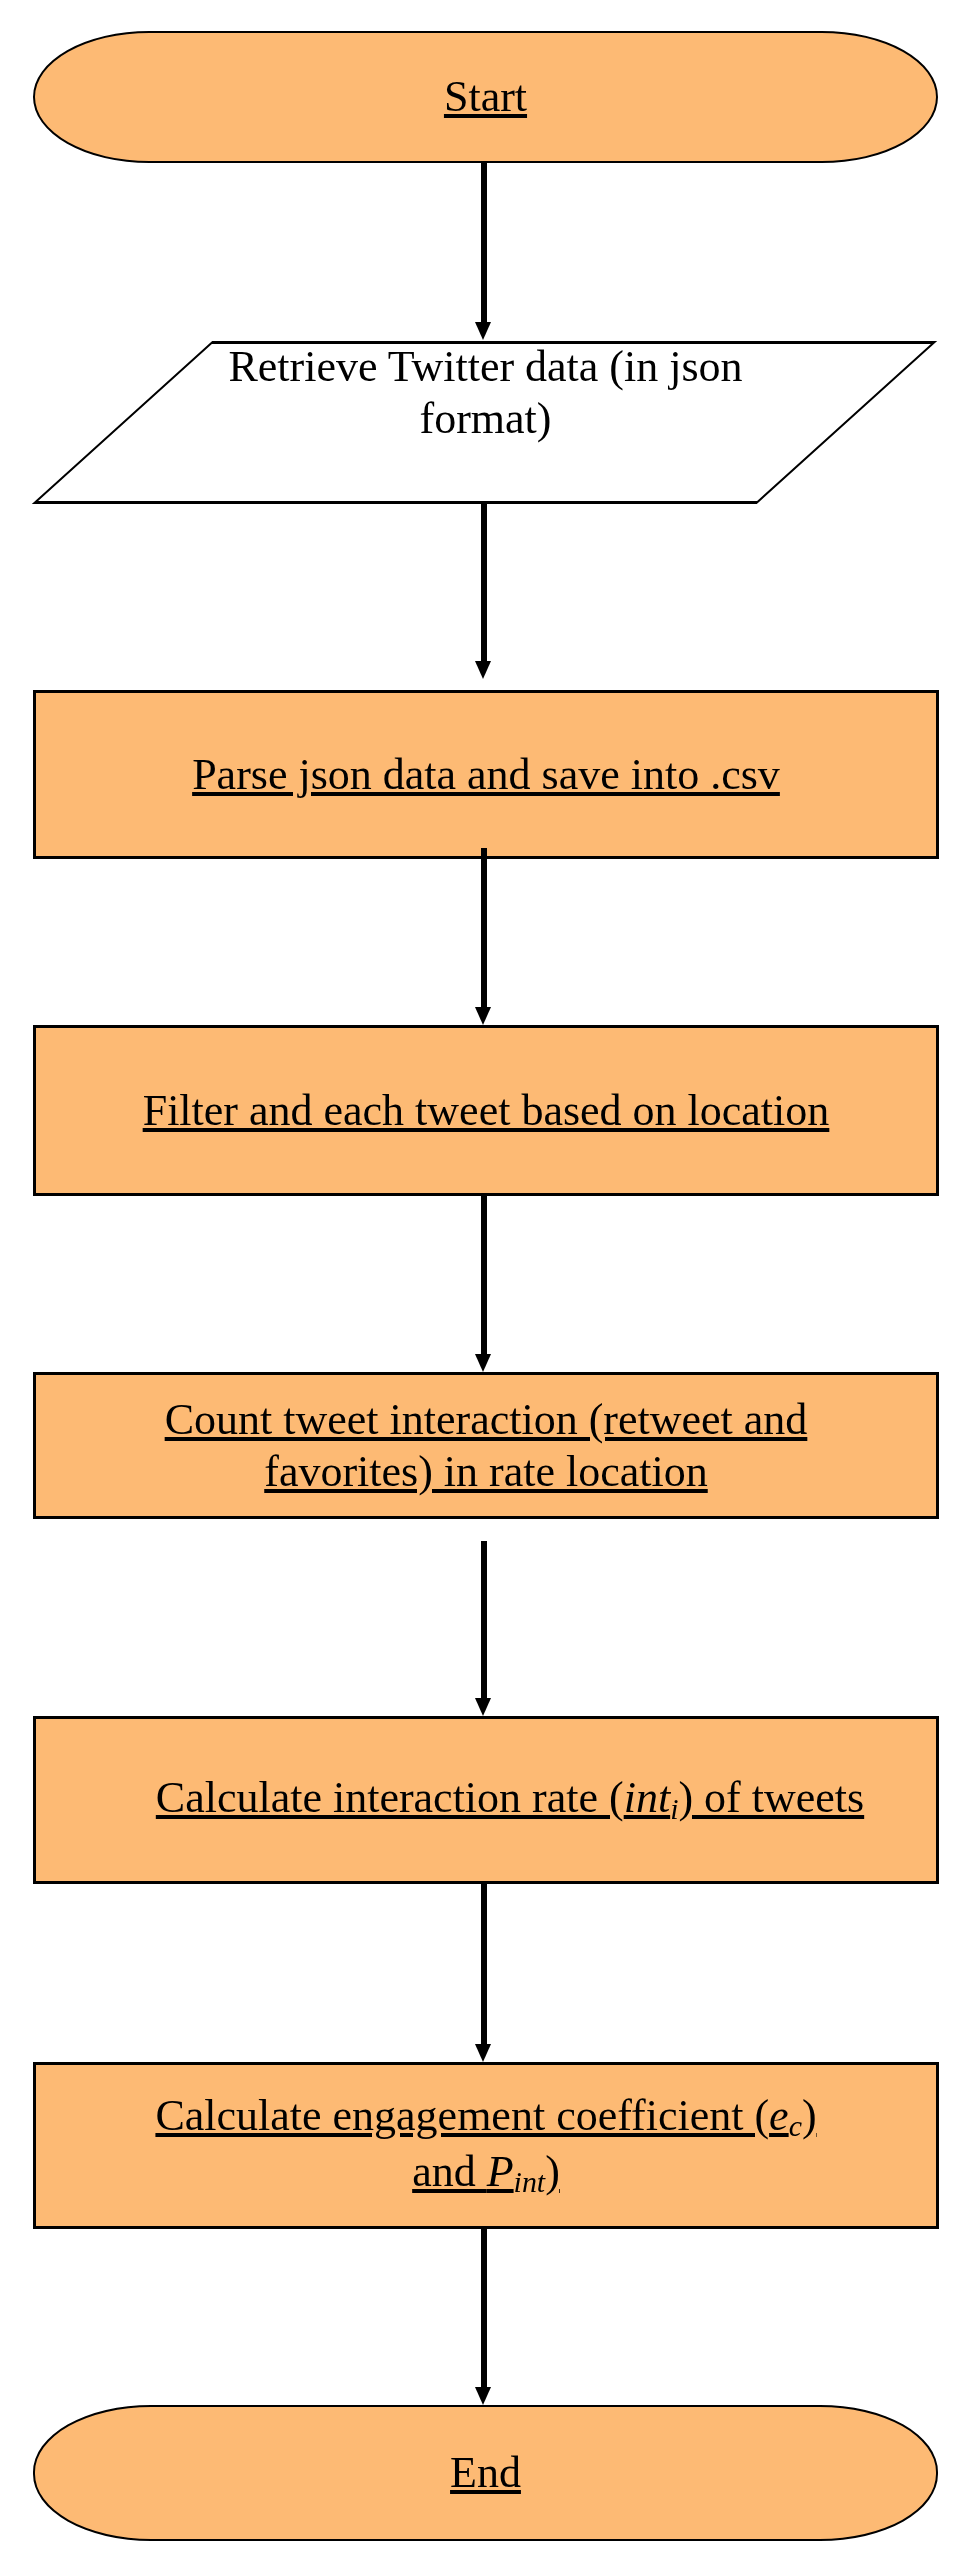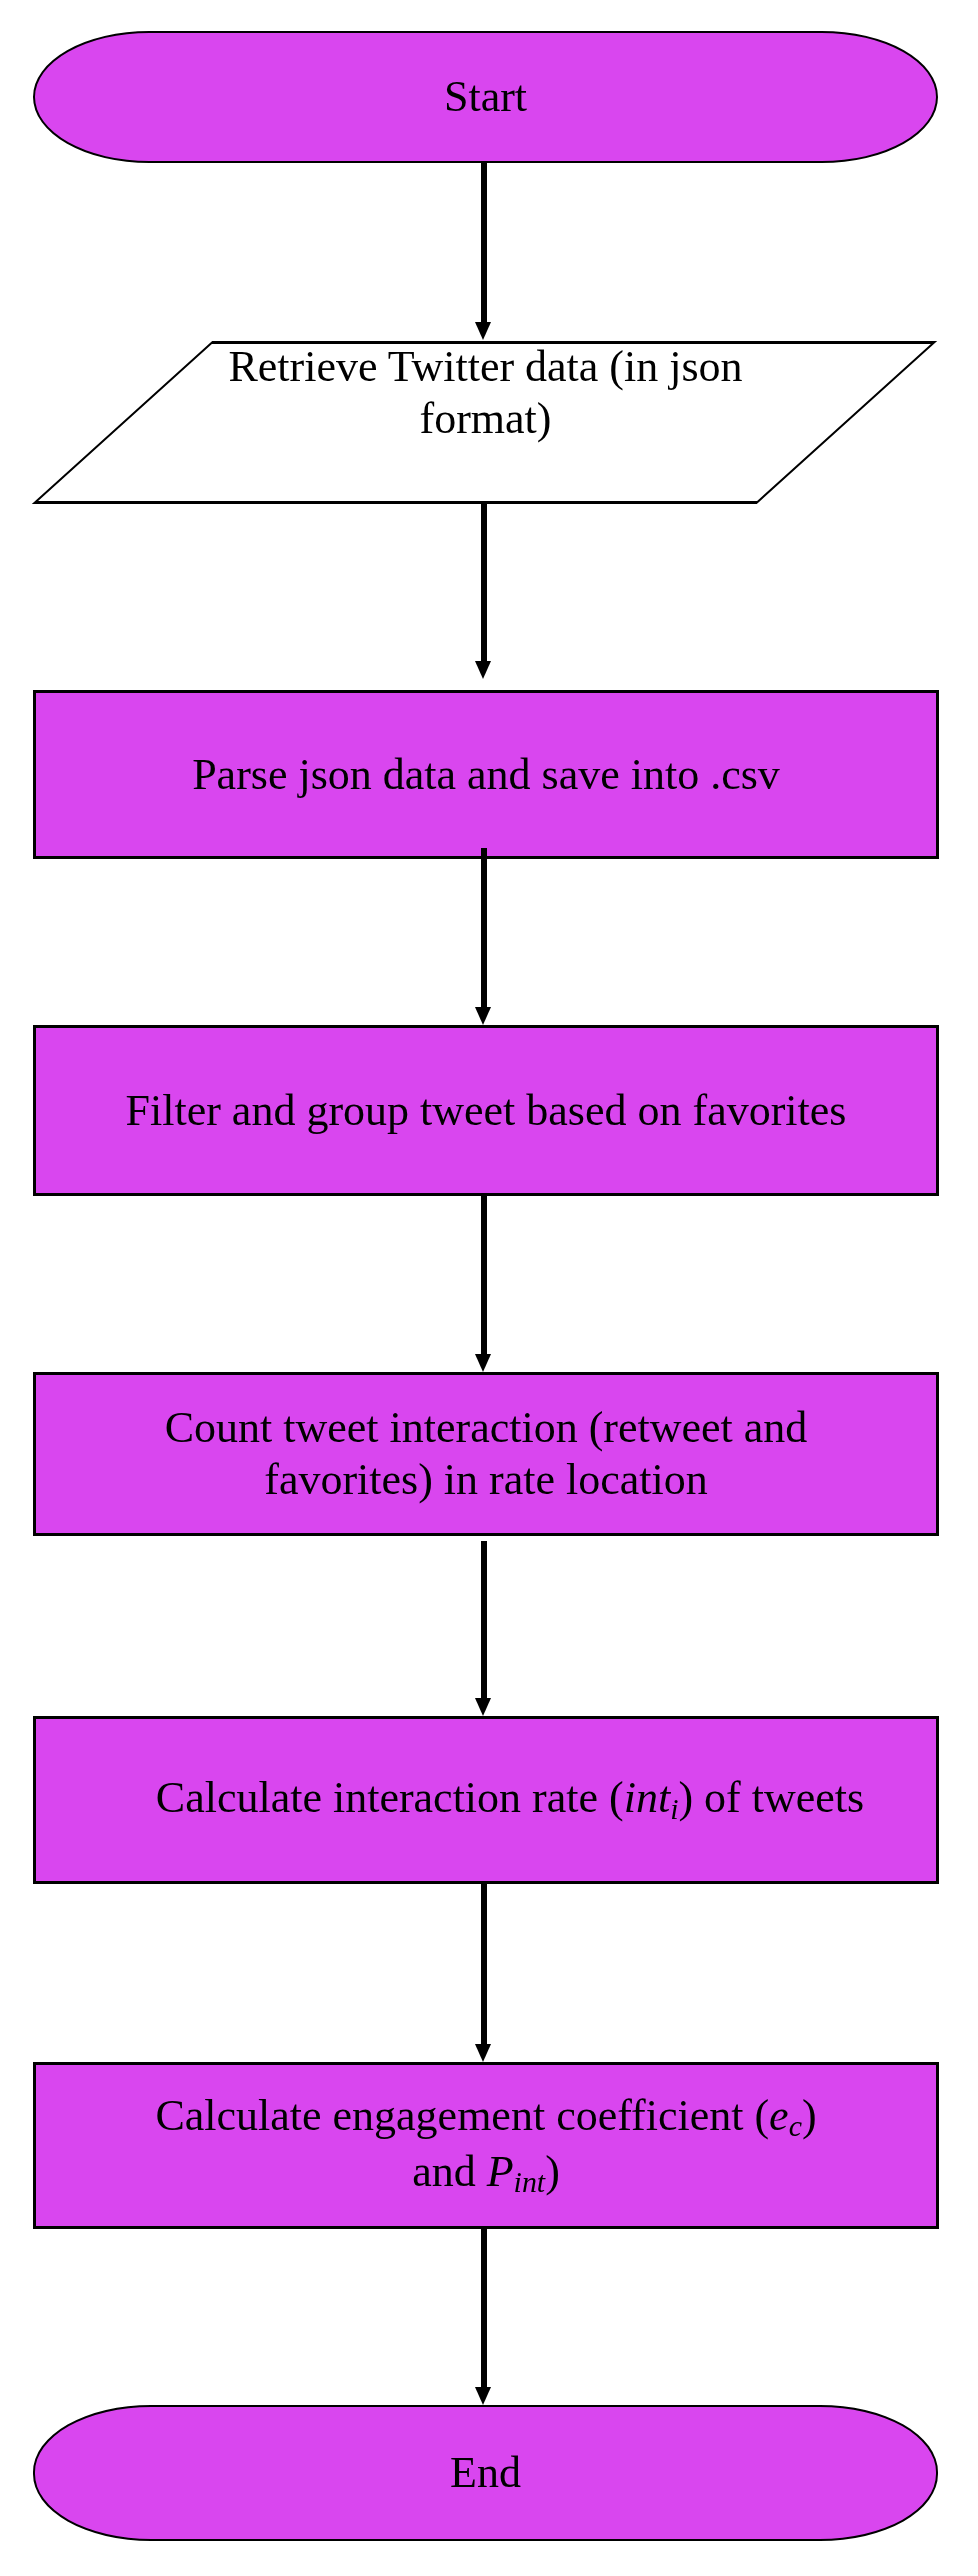--- a/index.html
+++ b/index.html
@@ -14,45 +14,46 @@
     background: #ffffff;
     font-family: "Liberation Serif", "DejaVu Serif", serif;
     font-size: 44px;
     color: #000000;
   }
 
   
   .node {
     position: absolute;
     box-sizing: border-box;
-    background: #d946ef;
+    background: #fdba74;
     display: flex;
     flex-direction: column;
     justify-content: center;
     align-items: center;
     text-align: center;
     line-height: 52px;
+    text-decoration: underline;
   }
   .terminator {
     border: 2.3px solid #000000;
     border-radius: 118px / 67px;
     left: 33px;
     width: 905px;
   }
   .node-start { top: 31px;   height: 132px; }
   .node-end   { top: 2405px; height: 136px; }
 
   .process {
     border: 3.8px solid #000000;
     left: 33px;
     width: 906px;
   }
   .node-parse       { top: 679px;  height: 169px; margin-top: 11px; }
   .node-filter      { top: 1025px; height: 171px; }
-  .node-count       { top: 1372px; height: 164px; text-align: right; }
+  .node-count       { top: 1372px; height: 147px; text-align: right; }
   .node-rate        { top: 1716px; height: 168px; padding-left: 48px; }
   .node-engagement  { top: 2062px; height: 167px; }
 
   
   .parallelogram-shape {
     position: absolute;
     box-sizing: border-box;
     background: #ffffff;
     border: 3px solid #000000;
     left: 122px;
@@ -143,21 +144,21 @@
   <div class="flow-arrowhead head-2"></div>
 
   <div class="node process node-parse">
     <span class="label-line">Parse json data and save into .csv</span>
   </div>
 
   <div class="flow-line line-3"></div>
   <div class="flow-arrowhead head-3"></div>
 
   <div class="node process node-filter">
-    <span class="label-line">Filter and group tweet based on favorites</span>
+    <span class="label-line">Filter and each tweet based on location</span>
   </div>
 
   <div class="flow-line line-4"></div>
   <div class="flow-arrowhead head-4"></div>
 
   <div class="node process node-count">
     <span class="label-line">Count tweet interaction (retweet and</span>
     <span class="label-line">favorites) in rate location</span>
   </div>
 

